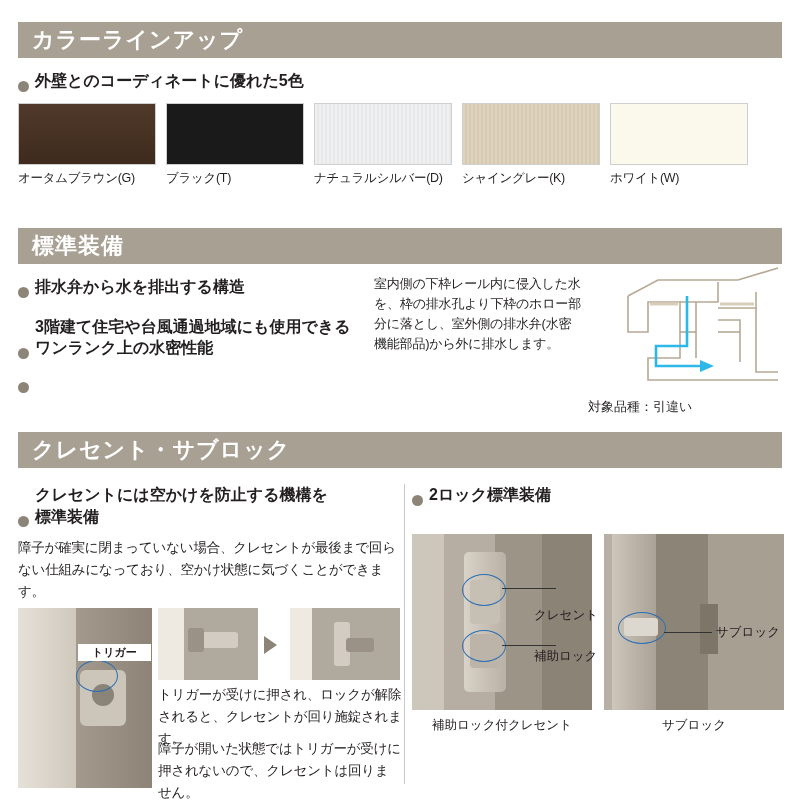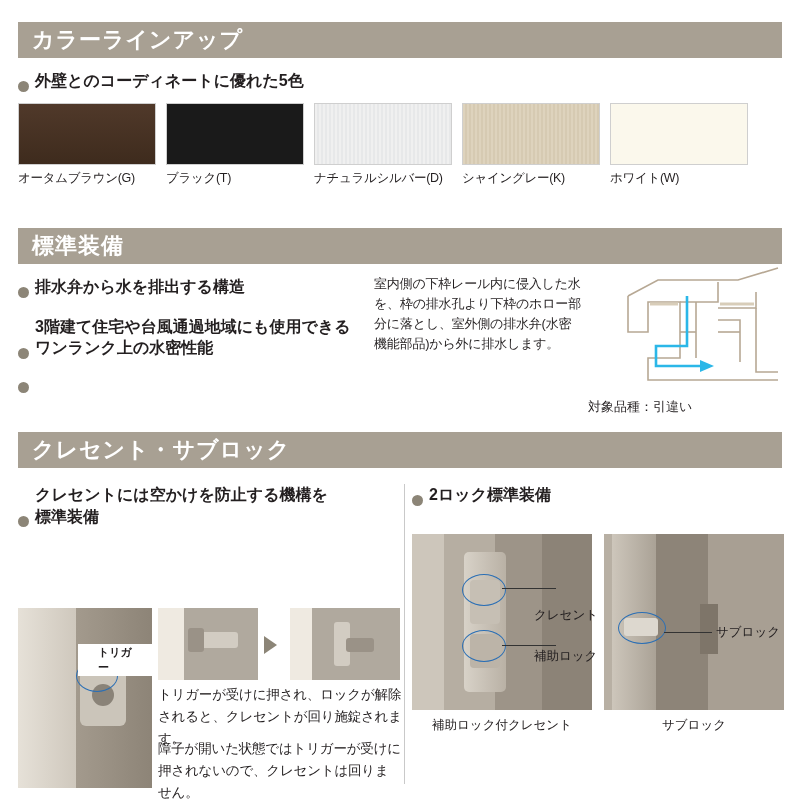--- a/index.html
+++ b/index.html
@@ -280,29 +280,30 @@
   <div class="vline"></div>
 
   <div class="cres-left">
     <div class="bullet-row">
       <div class="dot"></div>
       <div>
         <div class="head-2line">クレセントには空かけを防止する機構を</div>
         <div class="head-2line">標準装備</div>
       </div>
     </div>
+    <div class="para" style="margin-top:10px;">障子が確実に閉まっていない場合、クレセントが最後まで回らない仕組みになっており、空かけ状態に気づくことができます。</div>
   </div>
 
   <div class="photo" style="position:absolute; left:18px; top:608px; width:134px; height:180px;">
     <div style="position:absolute;left:0;top:0;width:58px;height:180px;background:linear-gradient(90deg,#e6e1d8,#cfc8bd);"></div>
     <div style="position:absolute;left:58px;top:0;width:76px;height:180px;background:linear-gradient(90deg,#a39a8d,#8d8477);"></div>
     <div style="position:absolute;left:62px;top:62px;width:46px;height:56px;background:#cbc5ba;border-radius:6px;"></div>
     <div style="position:absolute;left:74px;top:76px;width:22px;height:22px;border-radius:50%;background:#8a8378;"></div>
     <div class="ellipse" style="left:58px;top:52px;width:40px;height:30px;"></div>
-    <div style="position:absolute;left:60px;top:36px;background:#ffffff;padding:1px 20px;font-size:11px;font-weight:bold;" class="cap">トリガー</div>
+    <div style="position:absolute;left:60px;top:36px;background:#ffffff;padding:1px 14px;font-size:11px;font-weight:bold;" class="cap">トリガー</div>
   </div>
 
   <div class="photo" style="position:absolute; left:158px; top:608px; width:100px; height:72px;">
     <div style="position:absolute;inset:0;background:linear-gradient(90deg,#efeae1 0 26%,#b0a99e 26% 100%);"></div>
     <div style="position:absolute;left:36px;top:24px;width:44px;height:16px;background:#d2ccc2;border-radius:3px;"></div>
     <div style="position:absolute;left:30px;top:20px;width:16px;height:24px;background:#9a9287;border-radius:3px;"></div>
   </div>
 
   <div style="position:absolute; left:264px; top:636px;">
     <div class="arrow-tri"></div>

